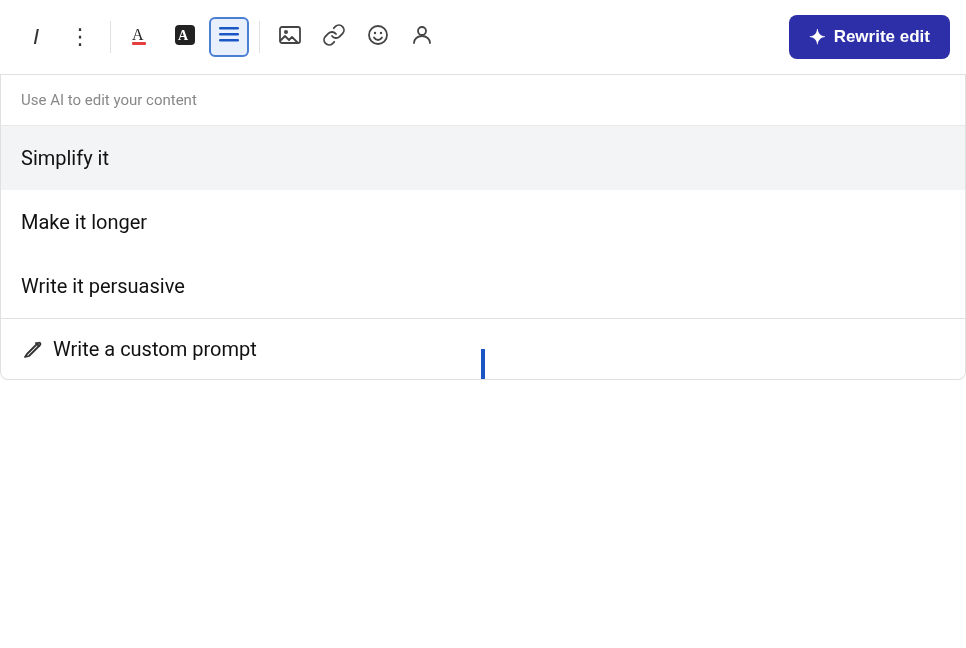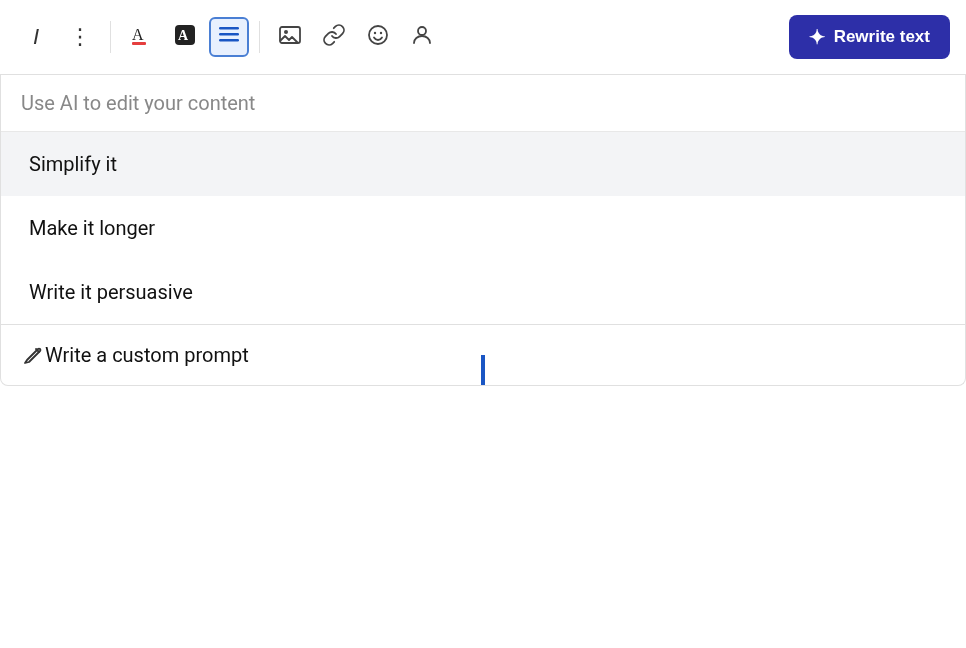--- a/index.html
+++ b/index.html
@@ -77,48 +77,48 @@
       position: relative;
       border: 1px solid #e0e0e0;
       border-top: none;
       background: #fff;
       border-radius: 0 0 8px 8px;
       overflow: hidden;
     }
 
     .dropdown-label {
       padding: 16px 20px;
-      font-size: 20px;
+      font-size: 15px;
       color: #888;
       border-bottom: 1px solid #e8e8e8;
     }
 
     .dropdown-item {
-      padding: 20px 28px;
+      padding: 20px 20px;
       font-size: 20px;
       color: #111;
       cursor: pointer;
       display: flex;
       align-items: center;
       gap: 12px;
     }
 
     .dropdown-item.highlighted {
       background: #f3f4f6;
     }
 
     .dropdown-item-custom {
       border-top: 1px solid #e0e0e0;
       padding: 18px 20px;
       font-size: 20px;
       color: #111;
       cursor: pointer;
       display: flex;
       align-items: center;
-      gap: 0;
+      gap: 8px;
     }
 
     .pencil-icon {
       width: 24px;
       height: 24px;
       display: inline-flex;
       align-items: center;
       justify-content: center;
     }
 
@@ -217,21 +217,21 @@
     <span>
       <svg width="24" height="24" viewBox="0 0 24 24" fill="none">
         <circle cx="12" cy="8" r="4" stroke="#444" stroke-width="1.8"></circle>
         <path d="M4 20c0-4 3.6-7 8-7s8 3 8 7" stroke="#444" stroke-width="1.8" stroke-linecap="round"></path>
       </svg>
     </span>
   </button>
 
   <button class="rewrite-btn">
     <span class="sparkle">✦</span>
-    <span>Rewrite text</span>
+    <span>Rewrite edit</span>
   </button>
 </div>
 
 <div class="dropdown" style="position:relative; border:1px solid #e0e0e0; border-top:none; margin: 0; width: 100%;">
 
   <div class="dropdown-label">Use AI to edit your content</div>
 
   <div class="dropdown-item highlighted">
     <span>Simplify it</span>
   </div>

